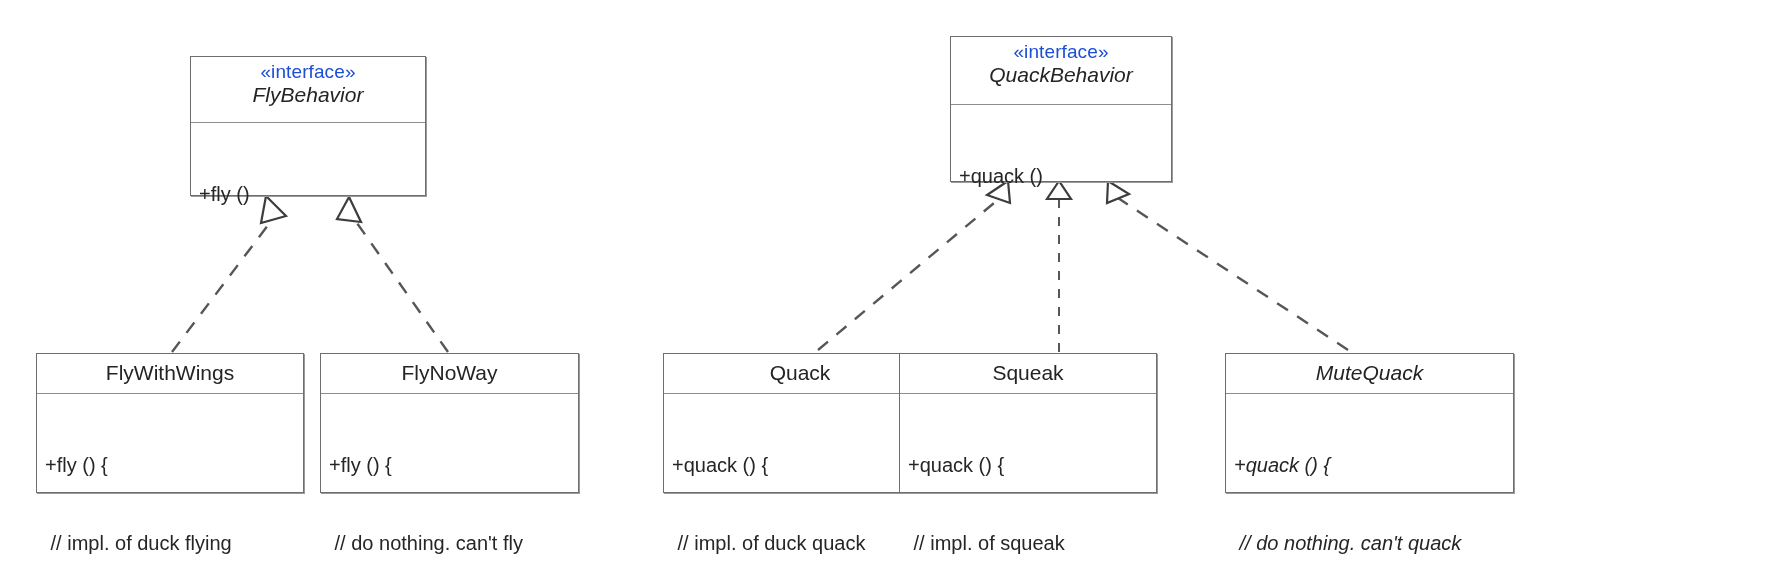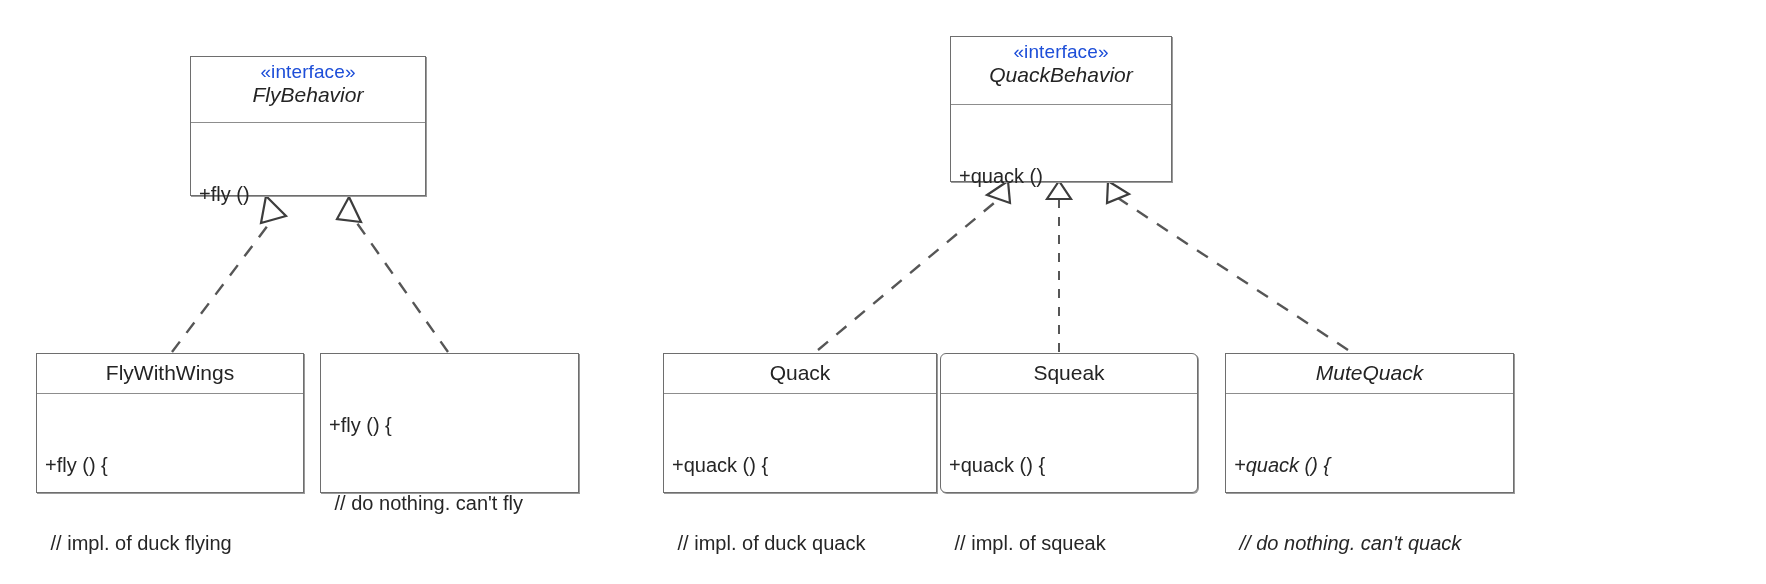--- a/index.html
+++ b/index.html
@@ -51,21 +51,21 @@
   
   #fly-behavior-box{left:190px;top:56px;width:236px;height:140px;}
   #fly-behavior-box .uml-head{height:66px;}
   #quack-behavior-box{left:950px;top:36px;width:222px;height:146px;}
   #quack-behavior-box .uml-head{height:68px;}
 
   
   #flywithwings-box{left:36px;top:353px;width:268px;height:140px;}
   #flynoway-box{left:320px;top:353px;width:259px;height:140px;}
   #quack-box{left:663px;top:353px;width:274px;height:140px;}
-  #squeak-box{left:940px;top:353px;width:258px;height:140px;border-radius:6px;}
+  #squeak-box{left:899px;top:353px;width:258px;height:140px;}
   #mutequack-box{left:1225px;top:353px;width:289px;height:140px;font-style:italic;}
   .impl .uml-head{height:40px;padding-top:7px;}
   .impl .uml-body{font-size:20px;}
 
   
   #connectors{position:absolute;left:0;top:0;width:1766px;height:584px;}
   .realization{
     fill:none;
     stroke:#565656;
     stroke-width:2.4;
@@ -128,20 +128,23 @@
       <span class="cls-name">FlyWithWings</span>
     </div>
     <div class="uml-body">
       <span class="ln">+fly () {</span>
       <span class="ln"> // impl. of duck flying</span>
       
     </div>
   </div>
 
   <div class="uml-box impl" id="flynoway-box">
+    <div class="uml-head">
+      <span class="cls-name">FlyNoWay</span>
+    </div>
     <div class="uml-body">
       <span class="ln">+fly () {</span>
       <span class="ln"> // do nothing. can't fly</span>
       
     </div>
   </div>
 
   <div class="uml-box impl" id="quack-box">
     <div class="uml-head">
       <span class="cls-name">Quack</span>

